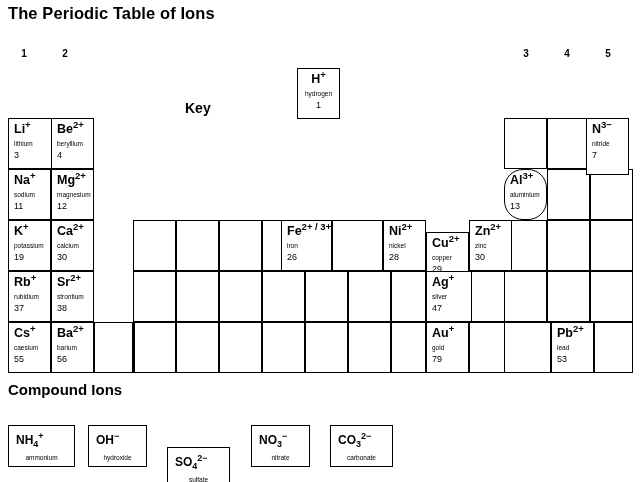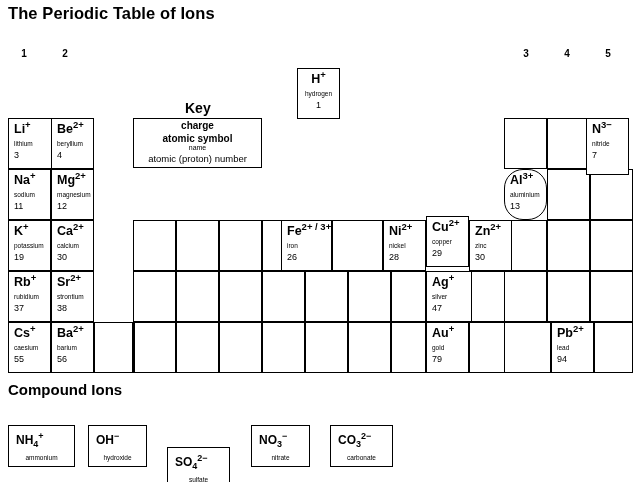--- a/index.html
+++ b/index.html
@@ -287,21 +287,21 @@
       <div class="cell" style="left: 281px; top: 220px; width: 51px; height: 51px;">
         <div class="elem-symbol wide"><span>Fe</span><sup>2+ / 3+</sup></div>
         <div class="elem-name">iron</div>
         <div class="elem-number">26</div>
       </div>
       <div class="cell" style="left: 383px; top: 220px; width: 43px; height: 51px;">
         <div class="elem-symbol"><span>Ni</span><sup>2+</sup></div>
         <div class="elem-name">nickel</div>
         <div class="elem-number">28</div>
       </div>
-      <div class="cell" style="left: 426px; top: 216px; width: 43px; height: 51px;">
+      <div class="cell" style="left: 426px; top: 232px; width: 43px; height: 51px;">
         <div class="elem-symbol"><span>Cu</span><sup>2+</sup></div>
         <div class="elem-name">copper</div>
         <div class="elem-number">29</div>
       </div>
       <div class="cell" style="left: 469px; top: 220px; width: 43px; height: 51px;">
         <div class="elem-symbol"><span>Zn</span><sup>2+</sup></div>
         <div class="elem-name">zinc</div>
         <div class="elem-number">30</div>
       </div>
       <div class="cell" style="left: 8px; top: 271px; width: 43px; height: 51px;">
@@ -330,31 +330,25 @@
         <div class="elem-number">56</div>
       </div>
       <div class="cell" style="left: 426px; top: 322px; width: 43px; height: 51px;">
         <div class="elem-symbol"><span>Au</span><sup>+</sup></div>
         <div class="elem-name">gold</div>
         <div class="elem-number">79</div>
       </div>
       <div class="cell" style="left: 551px; top: 322px; width: 43px; height: 51px;">
         <div class="elem-symbol"><span>Pb</span><sup>2+</sup></div>
         <div class="elem-name">lead</div>
-        <div class="elem-number">94</div>
+        <div class="elem-number">53</div>
       </div>
     </div>
 
   <div class="key-label">Key</div>
-  <div class="key-box">
-    <div class="key-charge">charge</div>
-    <div class="key-symbol">atomic symbol</div>
-    <div class="key-name">name</div>
-    <div class="key-atomic">atomic (proton) number</div>
-  </div>
 
   <div class="thick-divider" style="left:132px; top:322px; width:3px; height:51px;"></div>
 
   <div id="compounds-layer">
       <div class="compound" style="left: 8px; width: 67px;">
         <div class="c-formula"><span>NH</span><sub>4</sub><sup>+</sup></div>
         <div class="c-name">ammonium</div>
       </div>
       <div class="compound" style="left: 88px; width: 59px;">
         <div class="c-formula"><span>OH</span><sup>−</sup></div>

